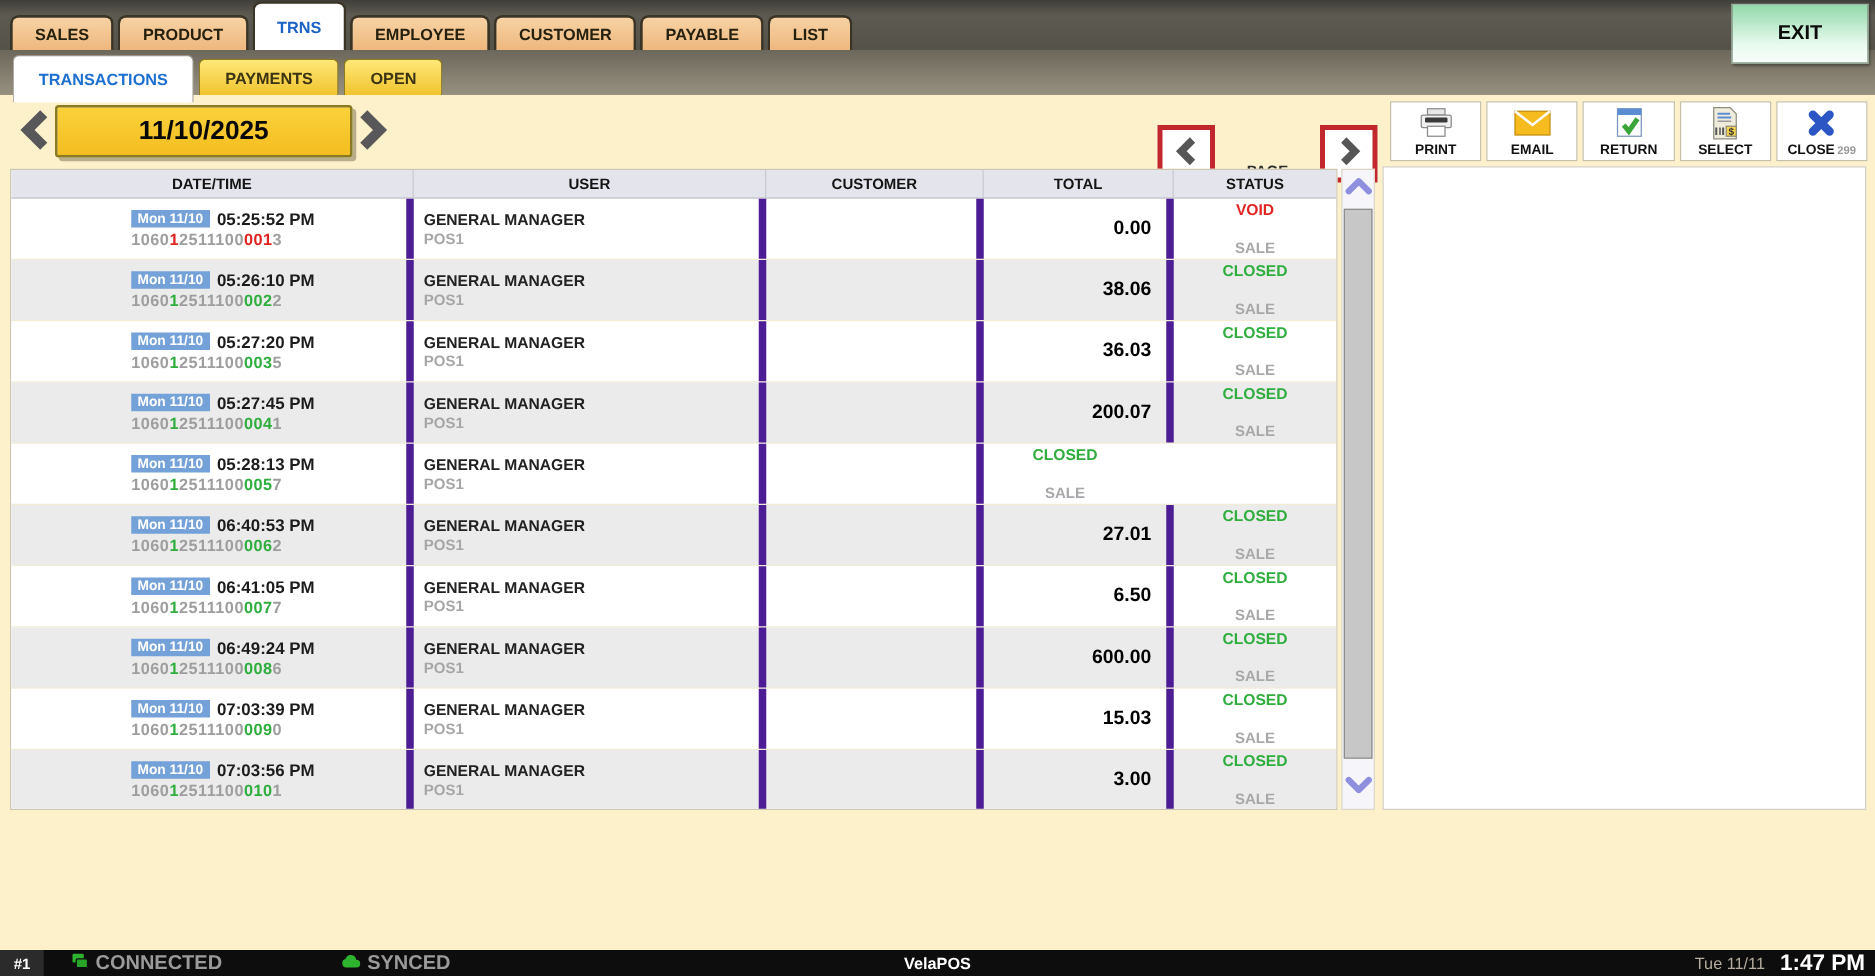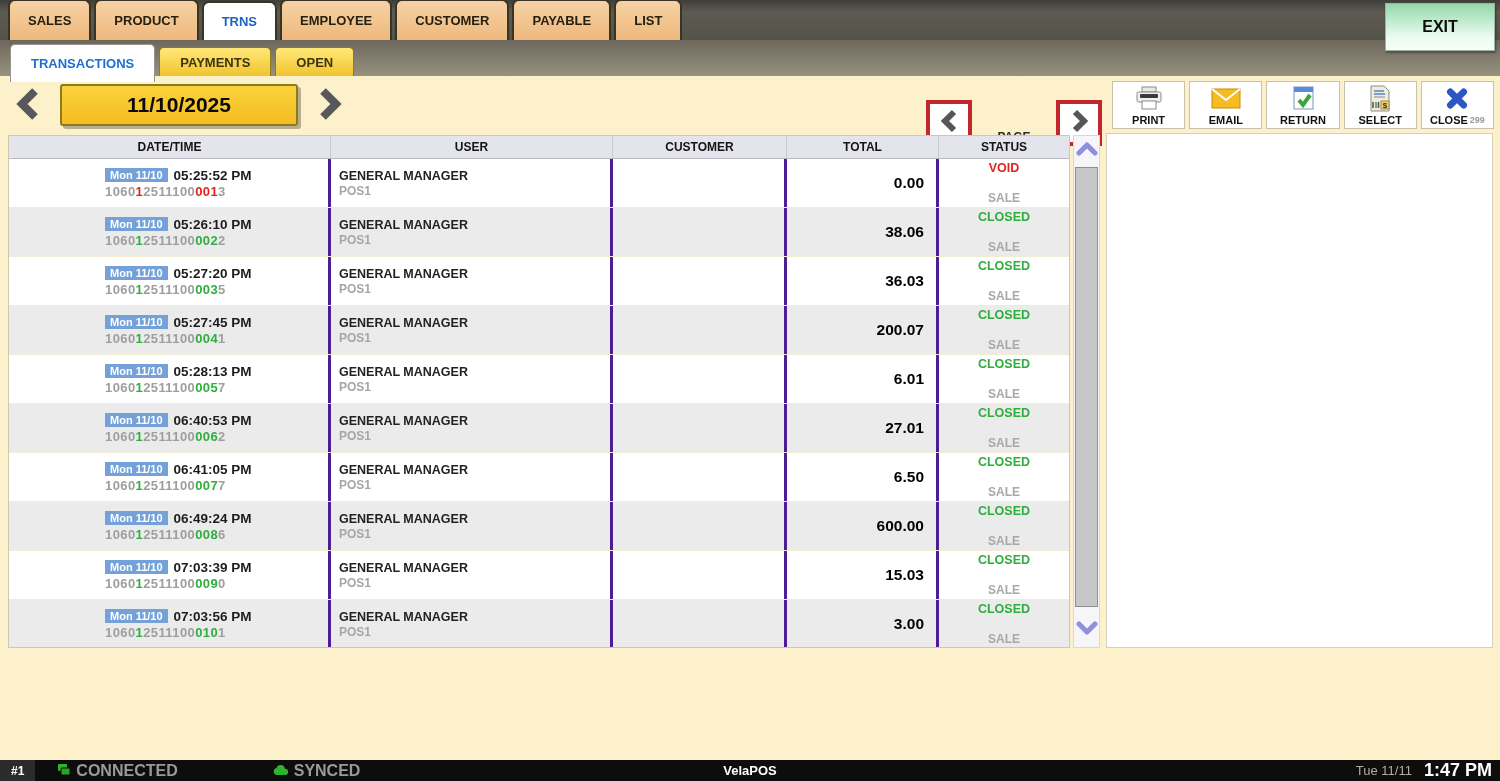--- a/index.html
+++ b/index.html
@@ -4,21 +4,21 @@
 <style>
   * { margin:0; padding:0; box-sizing:border-box; }
   html,body { width:1500px; height:781px; }
   body { font-family:"Liberation Sans", sans-serif; background:#fcf1cb; overflow:hidden; }
   .screen { position:relative; width:1500px; height:781px; background:#fcf1cb; overflow:hidden; }
 
   
   .tabbar { position:absolute; top:0; left:0; width:100%; height:40px;
     background:linear-gradient(#3f3e39, #5d5a51 30%, #55524a); z-index:3;
     display:flex; align-items:flex-end; padding-left:8px; }
-  .maintab { height:41px; margin-right:3px; padding:0 18px; display:flex; align-items:center;
+  .maintab { height:28px; margin-right:3px; padding:0 18px; display:flex; align-items:center;
     background:linear-gradient(#f7d2a4,#eeb87e); border:2px solid #3a3427; border-bottom:none;
     border-radius:7px 7px 0 0; font-size:13px; font-weight:bold; color:#26200f; cursor:pointer; }
   .maintab.active { background:#fff; color:#1d63c6; height:39px; position:relative; z-index:5; }
 
   
   .subbar { position:absolute; top:40px; left:0; width:100%; height:36px;
     background:linear-gradient(#6c675b, #97927f); z-index:2;
     display:flex; align-items:flex-end; padding-left:10px; }
   .subtab { height:29px; margin-right:4px; padding:0 20px; display:flex; align-items:center;
     background:linear-gradient(#ffe878,#f0c42e); border:1px solid #8e7b1e; border-bottom:none;
@@ -29,21 +29,21 @@
   
   .exit-btn { position:absolute; top:3px; right:5px; width:110px; height:48px; z-index:10;
     background:linear-gradient(#93d9ab, #e9fbef 70%, #f7fffa); border:1px solid #9ab5a2;
     display:flex; align-items:center; justify-content:center;
     font-size:16px; font-weight:bold; color:#0c0c0c; cursor:pointer; box-shadow:1px 2px 2px rgba(0,0,0,.35); }
 
   
   .content { position:absolute; top:76px; left:0; width:100%; height:684px; background:#fcf1cb; }
 
   
-  .datenav { position:absolute; left:14px; top:8px; display:flex; align-items:center; gap:18px; }
+  .datenav { position:absolute; left:14px; top:8px; display:flex; align-items:center; gap:2px; }
   .nav-chevron { background:none; border:none; cursor:pointer; display:flex; align-items:center; }
   .date-button { width:238px; height:42px; background:linear-gradient(#fbd23b,#f3bd20);
     border:2px solid #8a7a22; border-radius:3px; box-shadow:3px 3px 0 #b9ae8c;
     display:flex; align-items:center; justify-content:center;
     font-size:21px; font-weight:bold; color:#090909; cursor:pointer; }
 
   
   .pagenav { position:absolute; left:926px; top:7px; width:176px; display:flex;
     align-items:center; justify-content:space-between; }
   .page-btn { width:46px; height:46px; background:#fff; border:4px solid #c1272d;
@@ -63,21 +63,21 @@
   .tlabel-row { display:flex; align-items:center; }
 
   
   .table { position:absolute; left:8px; top:59px; width:1062px; height:513px;
     background:#fff; border:1px solid #cfc8b0; overflow:hidden; }
   .thead { display:flex; height:23px; background:#e4e4ec; border-bottom:1px solid #b9b9c2; }
   .th { display:flex; align-items:center; justify-content:center;
     font-size:12px; font-weight:bold; color:#141414; border-right:1px solid #c9c9d2; }
   .trow { display:flex; height:49px; background:#fff; border-bottom:1px solid #f3ecd4; cursor:pointer; }
   .trow.alt { background:#ebebeb; }
-  .cell { border-right:3px solid #4c1d95; display:flex; flex-direction:column; justify-content:center; }
+  .cell { border-right:6px solid #4c1d95; display:flex; flex-direction:column; justify-content:center; }
   .c1 { width:322px; } .c2 { width:282px; } .c3 { width:174px; } .c4 { width:152px; } .c5 { width:130px; border-right:none; }
   .c-datetime { padding-left:96px; }
   .dt-line1 { display:flex; align-items:center; gap:6px; }
   .date-badge { background:#74a2d8; color:#fff; font-size:11px; font-weight:bold; padding:1px 5px; }
   .time { font-size:13.5px; font-weight:bold; color:#1c1c1c; }
   .trn-number { font-size:13px; font-weight:bold; color:#9e9e9e; letter-spacing:.4px; margin-top:1px; }
   .c-user { padding-left:8px; }
   .user-name { font-size:12.5px; font-weight:bold; color:#222; }
   .terminal { font-size:12px; font-weight:bold; color:#a6a6a6; margin-top:1px; }
   .c-customer { font-size:12px; color:#444; padding-left:8px; }
@@ -326,21 +326,20 @@
         <span class="date-badge">Mon 11/10</span>
         <span class="time">05:28:13 PM</span>
       </div>
       <div class="trn-number"><span>1060</span><span style="color: rgb(47, 174, 62);">1</span><span>2511100</span><span style="color: rgb(47, 174, 62);">005</span><span>7</span></div>
     </div>
     <div class="cell c2 c-user">
       <div class="user-name">GENERAL MANAGER</div>
       <div class="terminal">POS1</div>
     </div>
     <div class="cell c3 c-customer"></div>
-    <div class="cell c4 c-total">6.01</div>
     <div class="cell c5 c-status">
       <div class="status-main" style="color: rgb(47, 174, 62);">CLOSED</div>
       <div class="status-sub">SALE</div>
     </div>
   </div>
           <div class="trow alt">
     <div class="cell c1 c-datetime">
       <div class="dt-line1">
         <span class="date-badge">Mon 11/10</span>
         <span class="time">06:40:53 PM</span>

